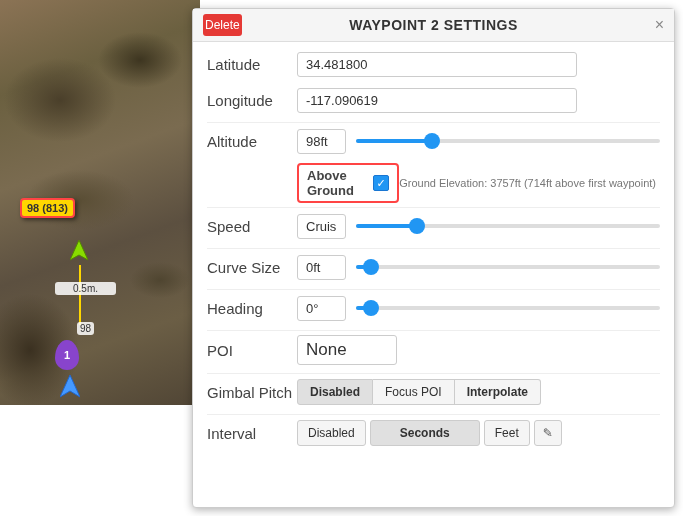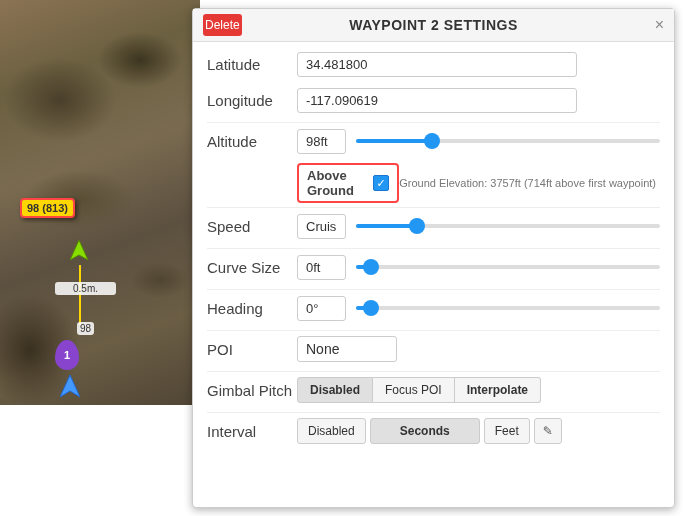--- a/index.html
+++ b/index.html
@@ -232,21 +232,21 @@
       color: #777;
       margin-left: auto;
       padding-right: 4px;
       white-space: nowrap;
     }
 
     .poi-input {
       border: 1px solid #ccc;
       border-radius: 3px;
       padding: 4px 8px;
-      font-size: 14px;
+      font-size: 17px;
       color: #333;
       background: white;
       width: 100px;
     }
 
     .btn-group {
       display: flex;
       gap: 0;
     }
 

